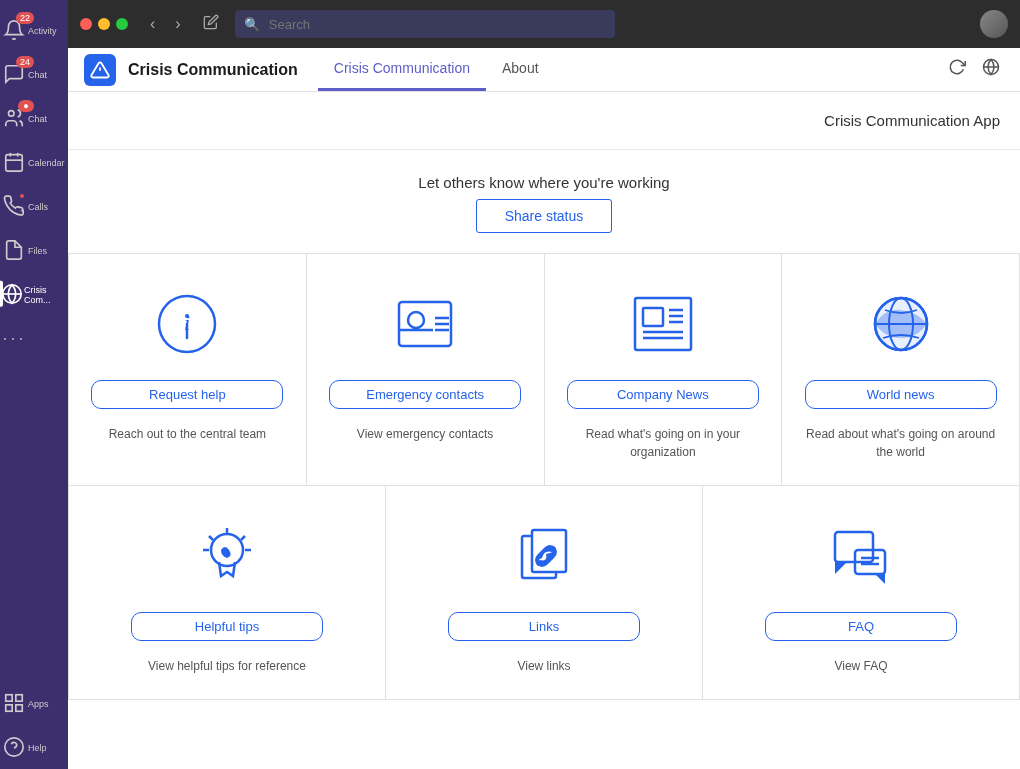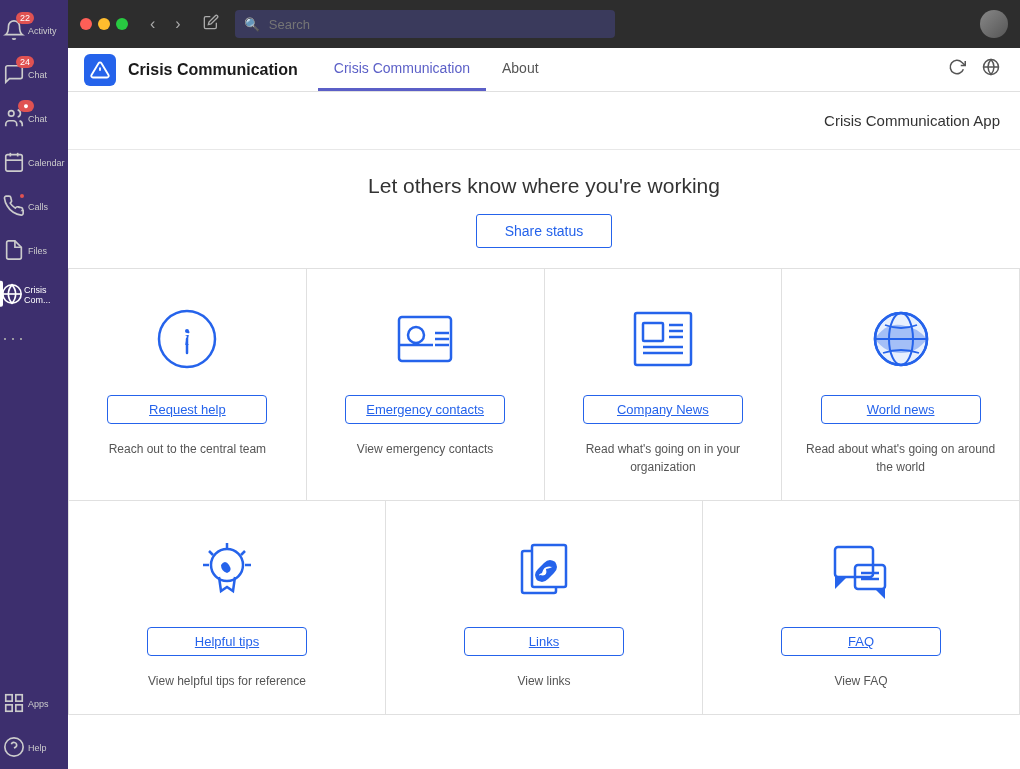--- a/index.html
+++ b/index.html
@@ -233,23 +233,23 @@
       color: #333;
       font-weight: 400;
       border-bottom: 1px solid #e8e8e8;
     }
     .status-section {
       text-align: center;
       padding: 24px 20px 20px;
       border-bottom: 1px solid #e0e0e0;
     }
     .status-text {
-      font-size: 21px;
+      font-size: 15px;
       color: #333;
-      margin-bottom: 16px;
+      margin-bottom: 8px;
     }
     .share-status-btn {
       border: 1.5px solid #2563eb;
       background: #fff;
       color: #2563eb;
       padding: 8px 28px;
       font-size: 14px;
       border-radius: 3px;
       cursor: pointer;
     }
@@ -277,26 +277,25 @@
       display: flex;
       align-items: center;
       justify-content: center;
     }
     .card-btn {
       border: 1.5px solid #2563eb;
       background: #fff;
       color: #2563eb;
       padding: 6px 16px;
       font-size: 13px;
-      border-radius: 4px;
+      border-radius: 10px;
       cursor: pointer;
       font-weight: 500;
-      width: 160px;
+      width: 192px;
       text-align: center;
-      text-decoration: underline;
     }
     .card-desc {
       font-size: 12px;
       color: #555;
       text-align: center;
       line-height: 1.5;
     }
 
     
     .cards-grid-3 {

